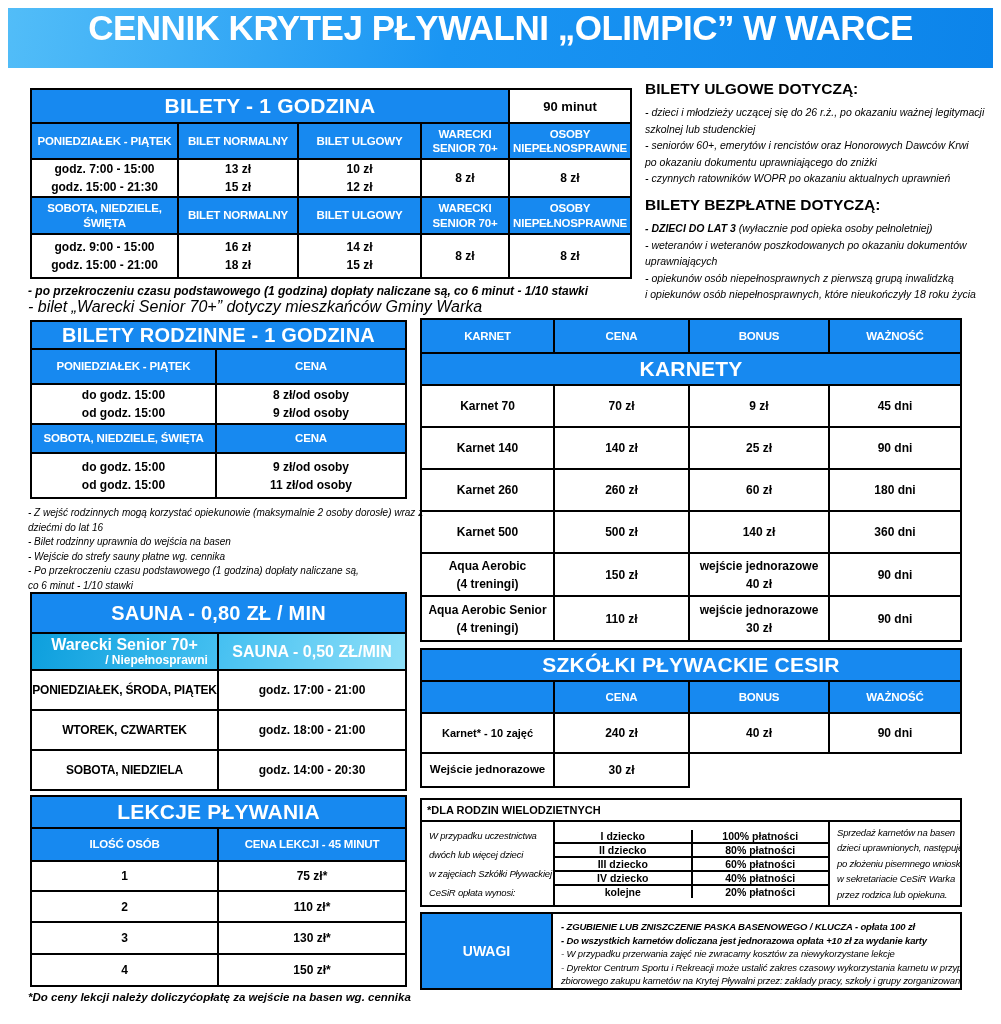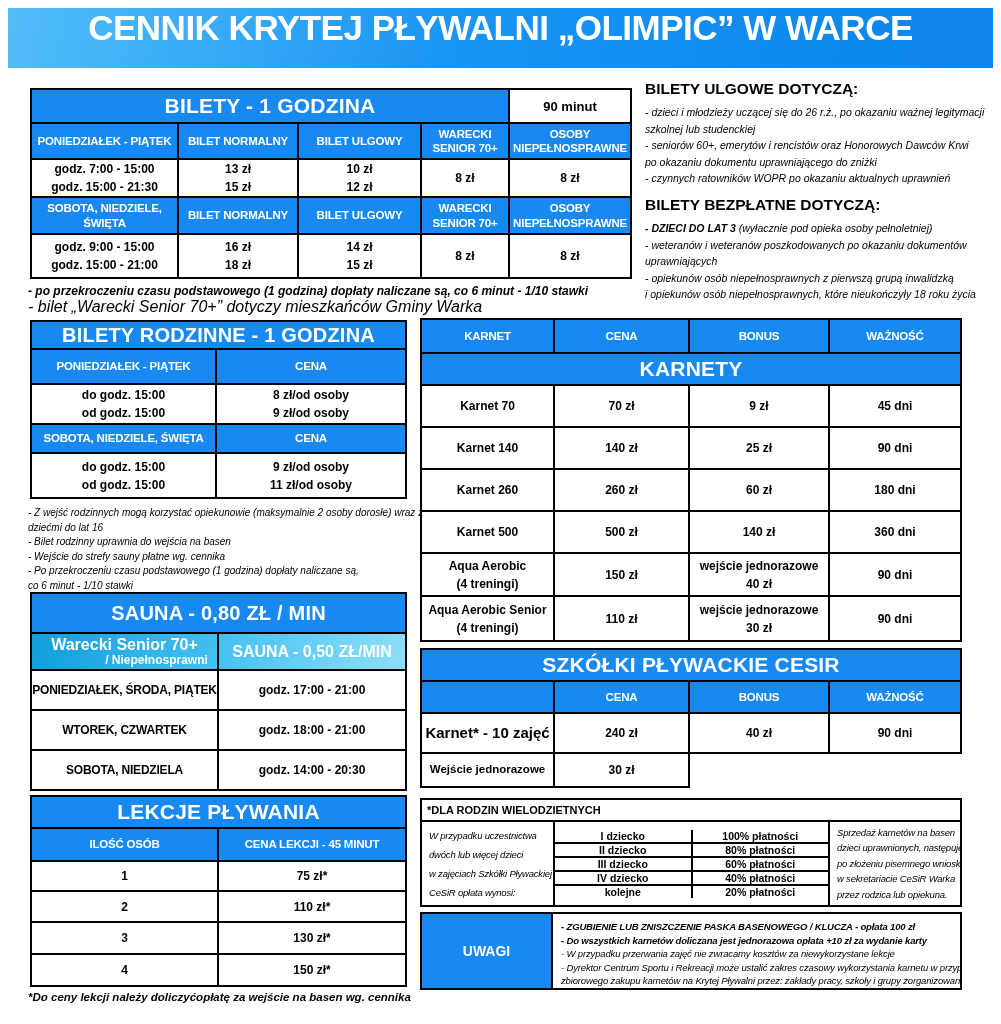--- a/index.html
+++ b/index.html
@@ -324,21 +324,21 @@
         <tr style="height:32px">
           <td colspan="4" class="blue t-title">SZKÓŁKI PŁYWACKIE CESIR</td>
         </tr>
     <tr style="height:32px">
       <td class="blue ch"></td>
       <td class="blue ch">CENA</td>
       <td class="blue ch">BONUS</td>
       <td class="blue ch">WAŻNOŚĆ</td>
     </tr>
     <tr style="height:40px">
-      <td class="val" style="font-size:15px">Karnet* - 10 zajęć</td>
+      <td class="val" style="font-size:11px">Karnet* - 10 zajęć</td>
       <td class="val">240 zł</td>
       <td class="val">40 zł</td>
       <td class="val">90 dni</td>
     </tr>
     <tr style="height:34px">
       <td class="val" style="font-size:11.5px">Wejście jednorazowe</td>
       <td class="val">30 zł</td>
       <td colspan="2" class="noborder"></td>
     </tr>
   </tbody>

